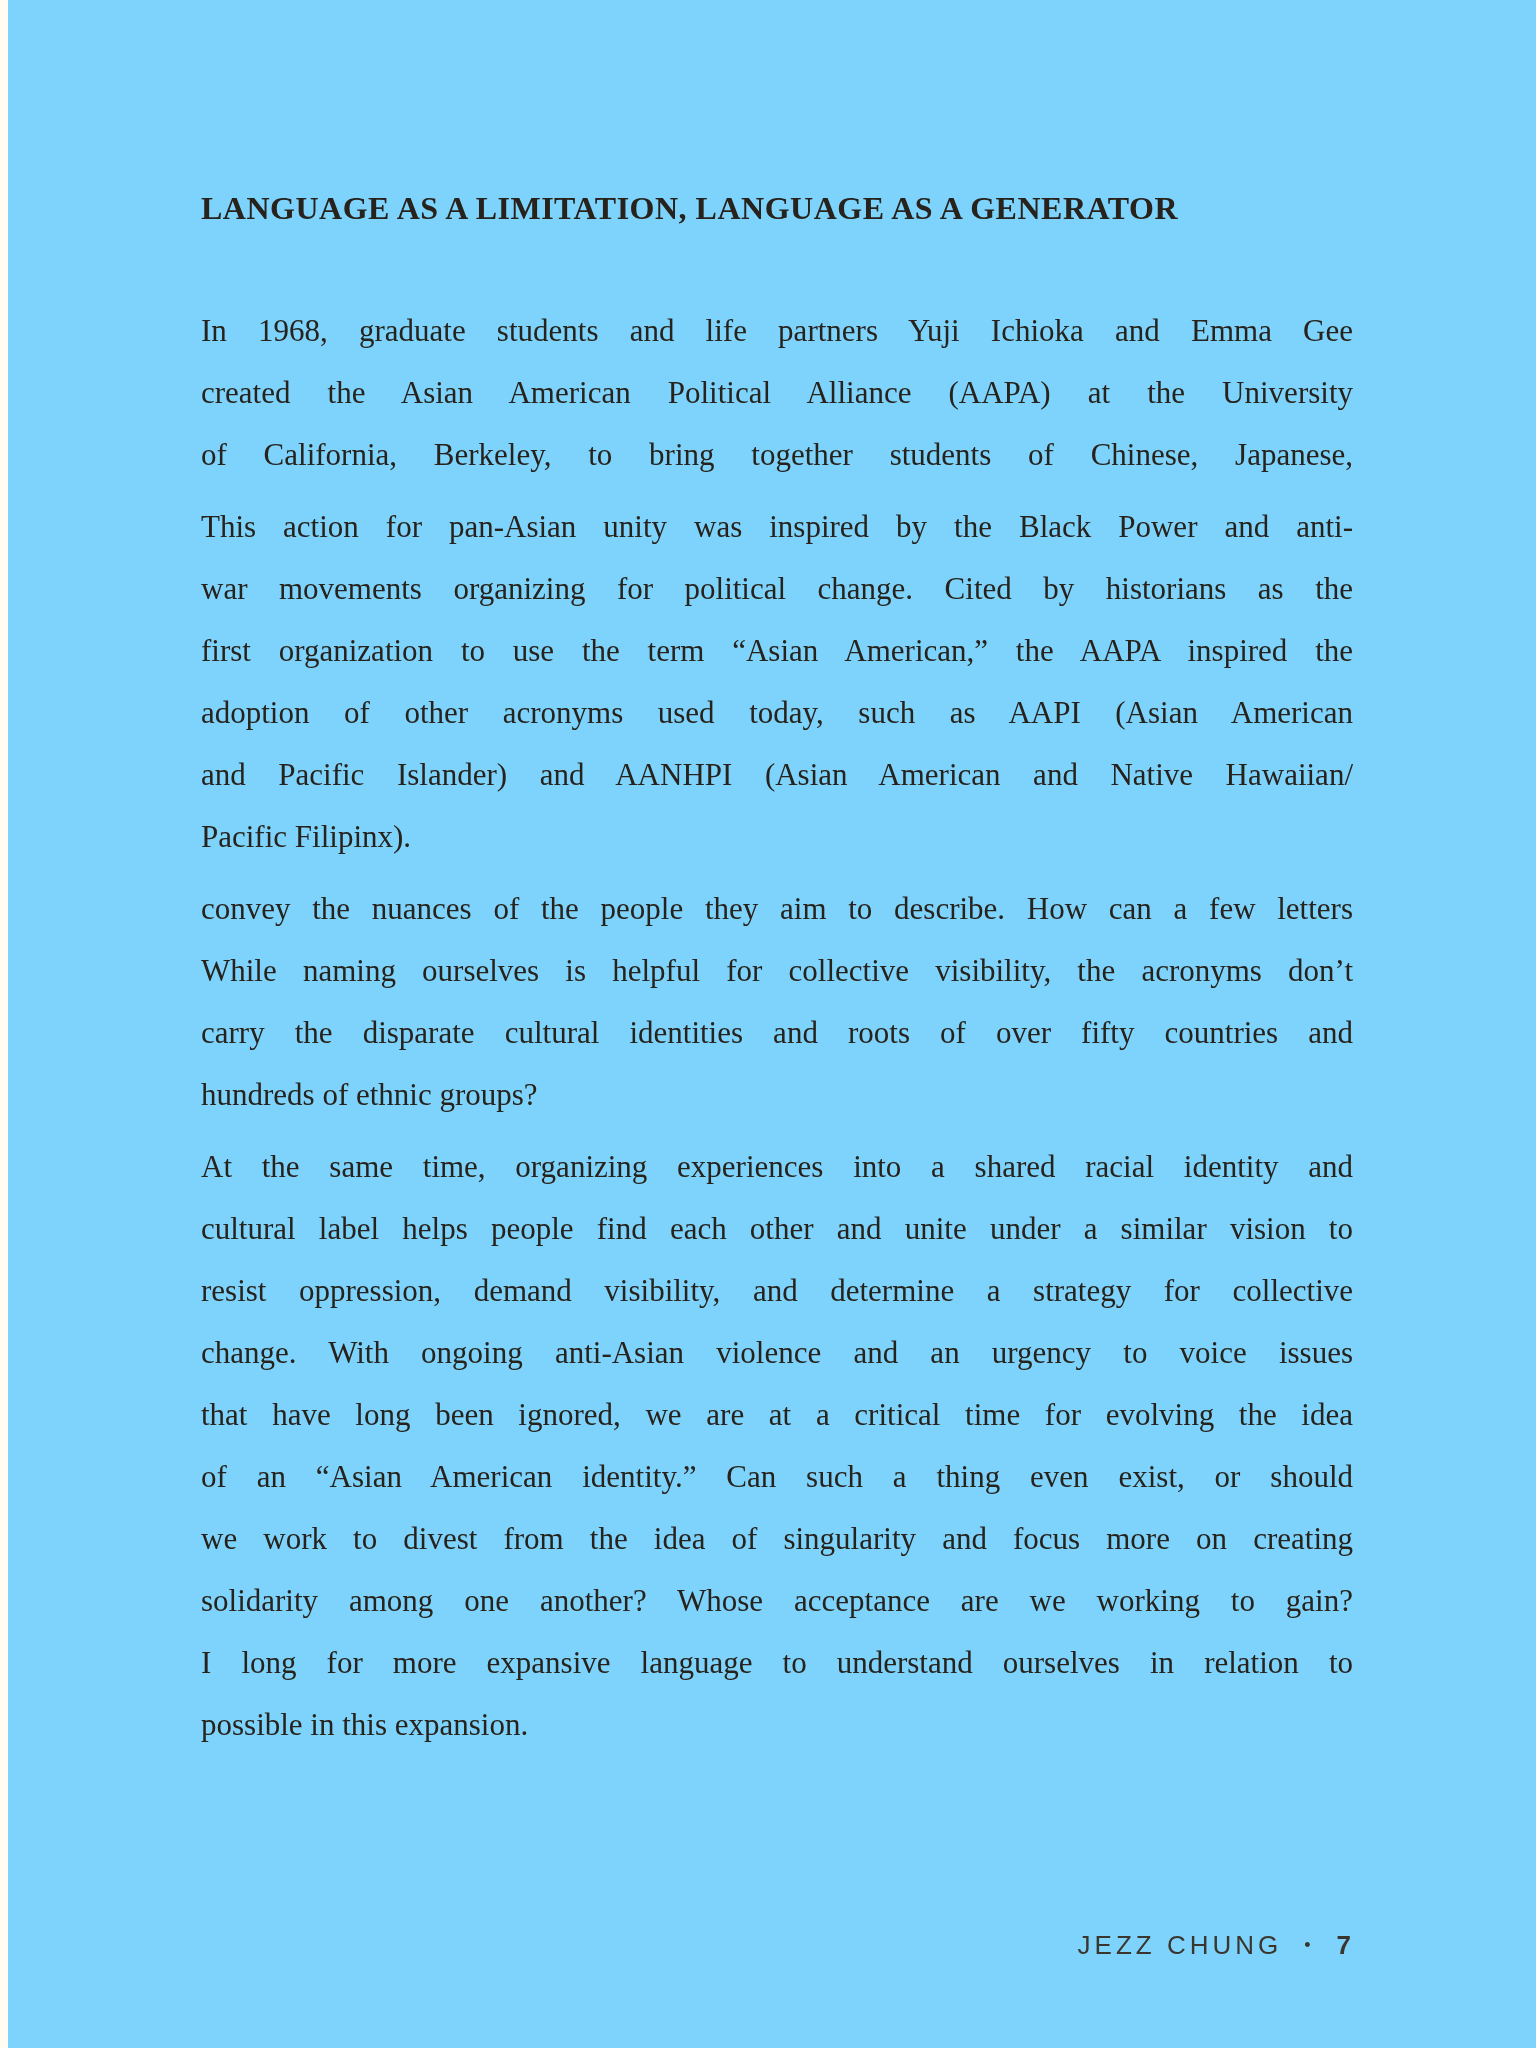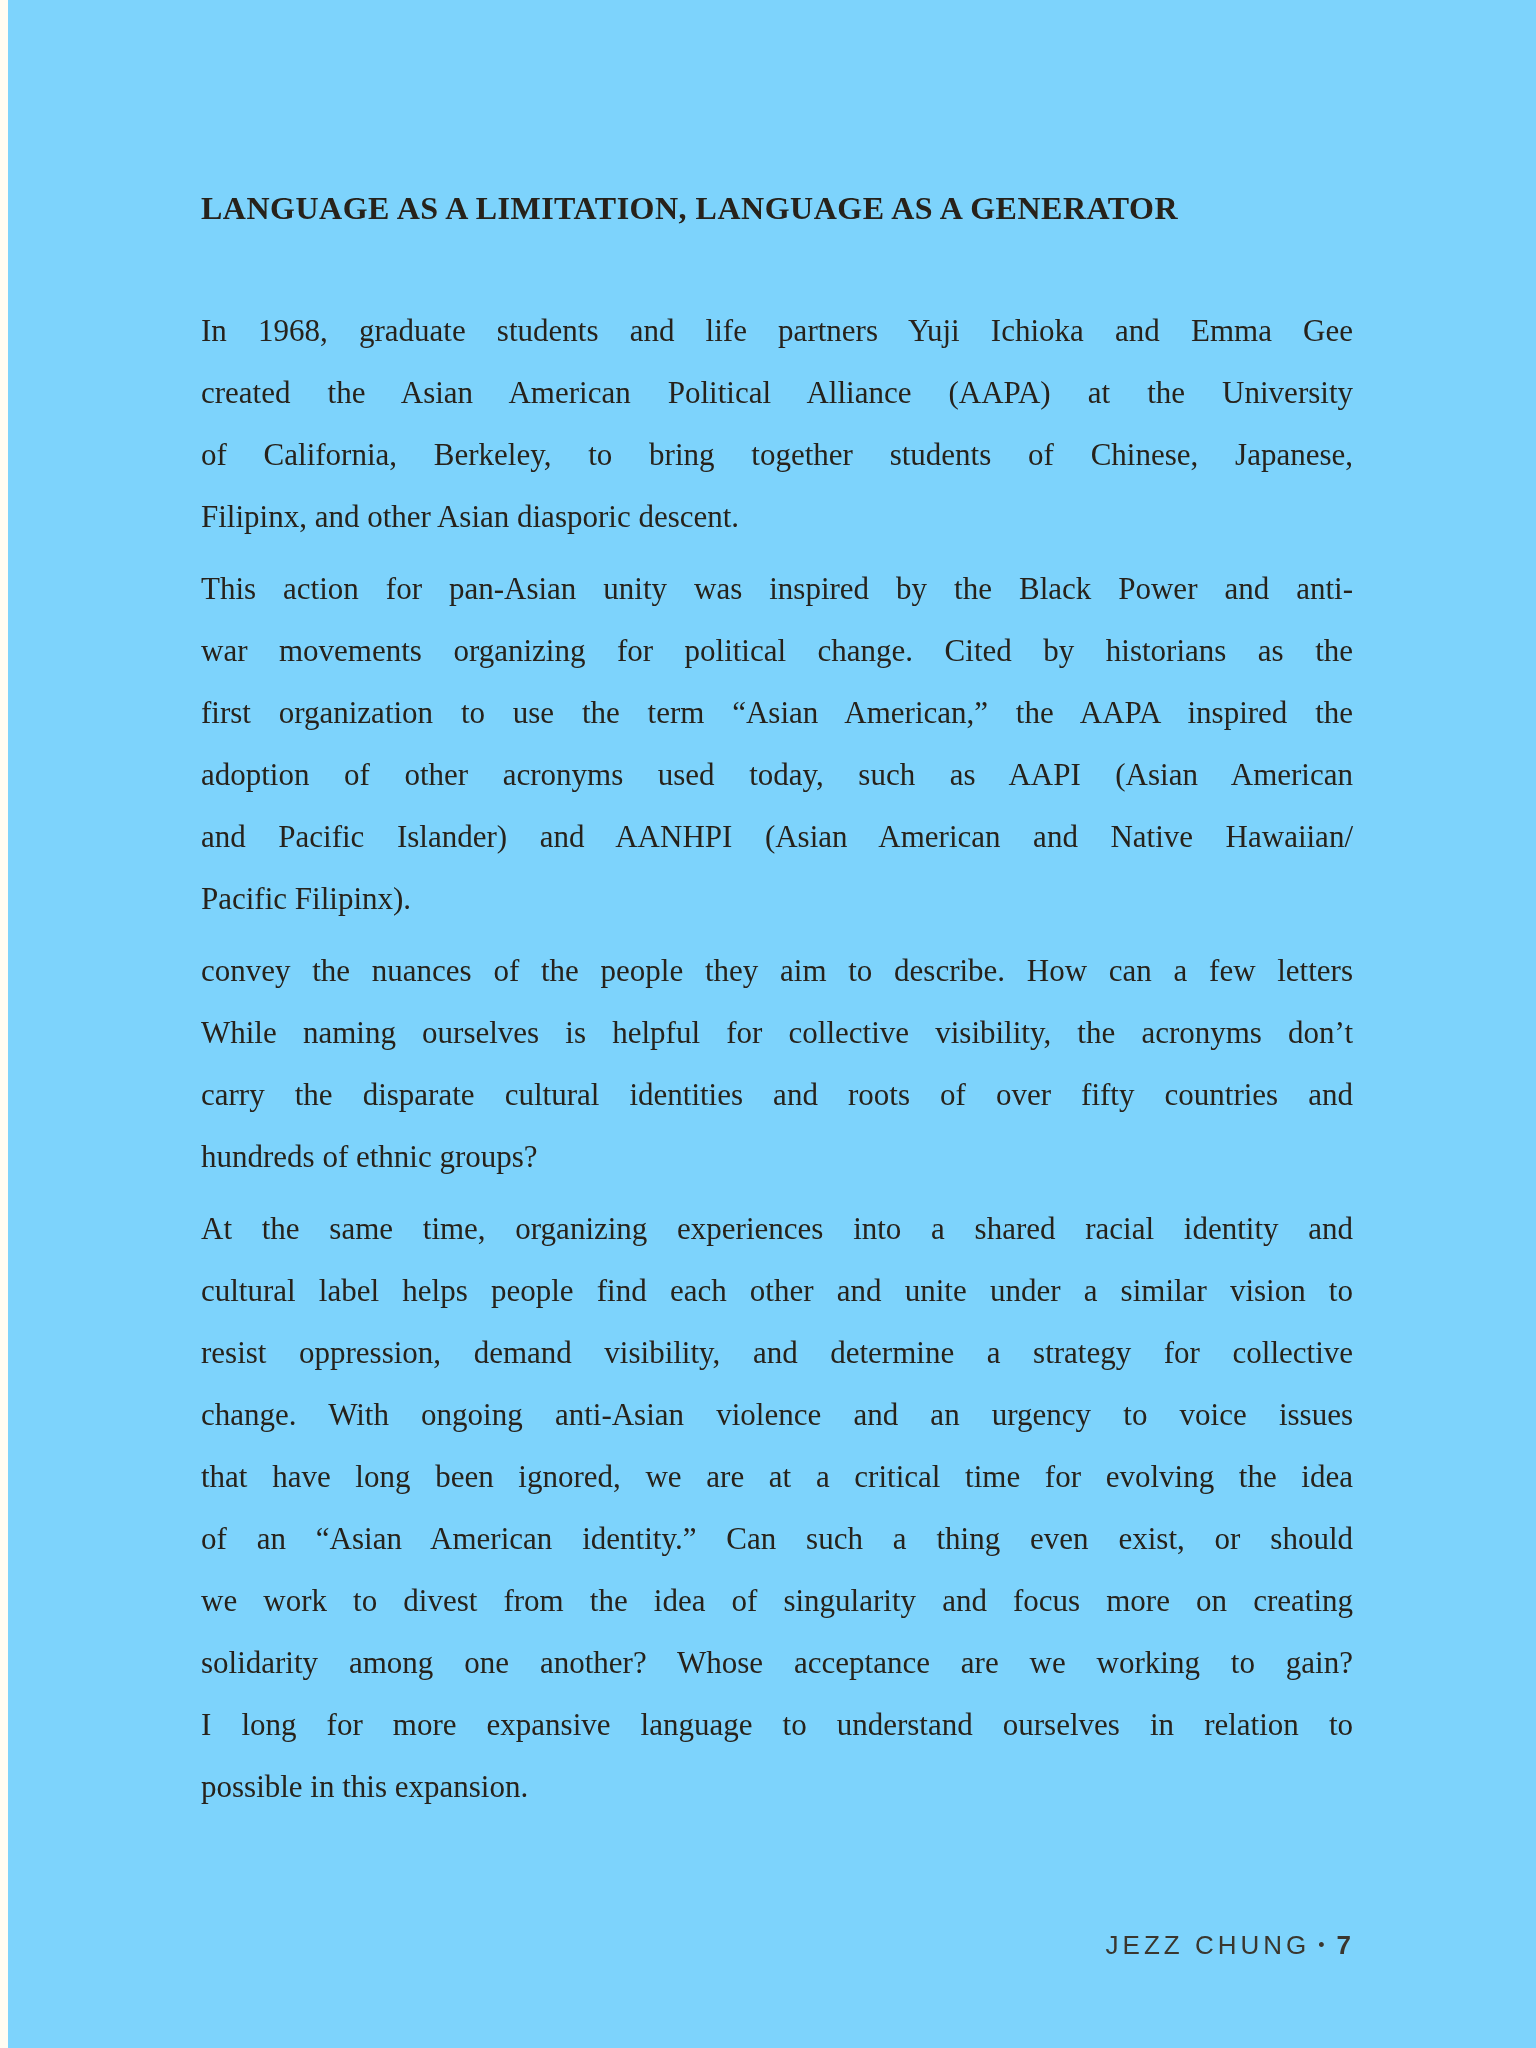--- a/index.html
+++ b/index.html
@@ -47,20 +47,21 @@
     position: absolute;
     top: 1930px;
     right: 191px;
     font-family: "Liberation Sans", sans-serif;
     font-size: 26px;
     line-height: 30px;
     letter-spacing: 4px;
     color: #3a362e;
     display: flex;
     align-items: center;
+    gap: 14px;
   }
   .footer .dot {
     font-size: 18px;
     letter-spacing: 0;
     margin: 0 12px 0 8px;
   }
   .footer .pagenum {
     font-weight: 700;
     letter-spacing: 2px;
   }
@@ -69,21 +70,20 @@
 <body style="background: rgb(255, 252, 242);">
 
 <div class="page" style="background: #7dd3fc; color: rgb(39, 34, 27); margin-left: 8px;">
   <main class="content">
     <h1 class="title">LANGUAGE AS A LIMITATION, LANGUAGE AS A GENERATOR</h1>
     <div>
         <div class="para">
           <div class="line">In 1968, graduate students and life partners Yuji Ichioka and Emma Gee</div>
           <div class="line">created the Asian American Political Alliance (AAPA) at the University</div>
           <div class="line">of California, Berkeley, to bring together students of Chinese, Japanese,</div>
-          <div class="line last">Filipinx, and other Asian diasporic descent.</div>
         </div>
         <div class="para">
           <div class="line">This action for pan-Asian unity was inspired by the Black Power and anti-</div>
           <div class="line">war movements organizing for political change. Cited by historians as the</div>
           <div class="line">first organization to use the term “Asian American,” the AAPA inspired the</div>
           <div class="line">adoption of other acronyms used today, such as AAPI (Asian American</div>
           <div class="line">and Pacific Islander) and AANHPI (Asian American and Native Hawaiian/</div>
           <div class="line last">Pacific Filipinx).</div>
         </div>
         <div class="para">

